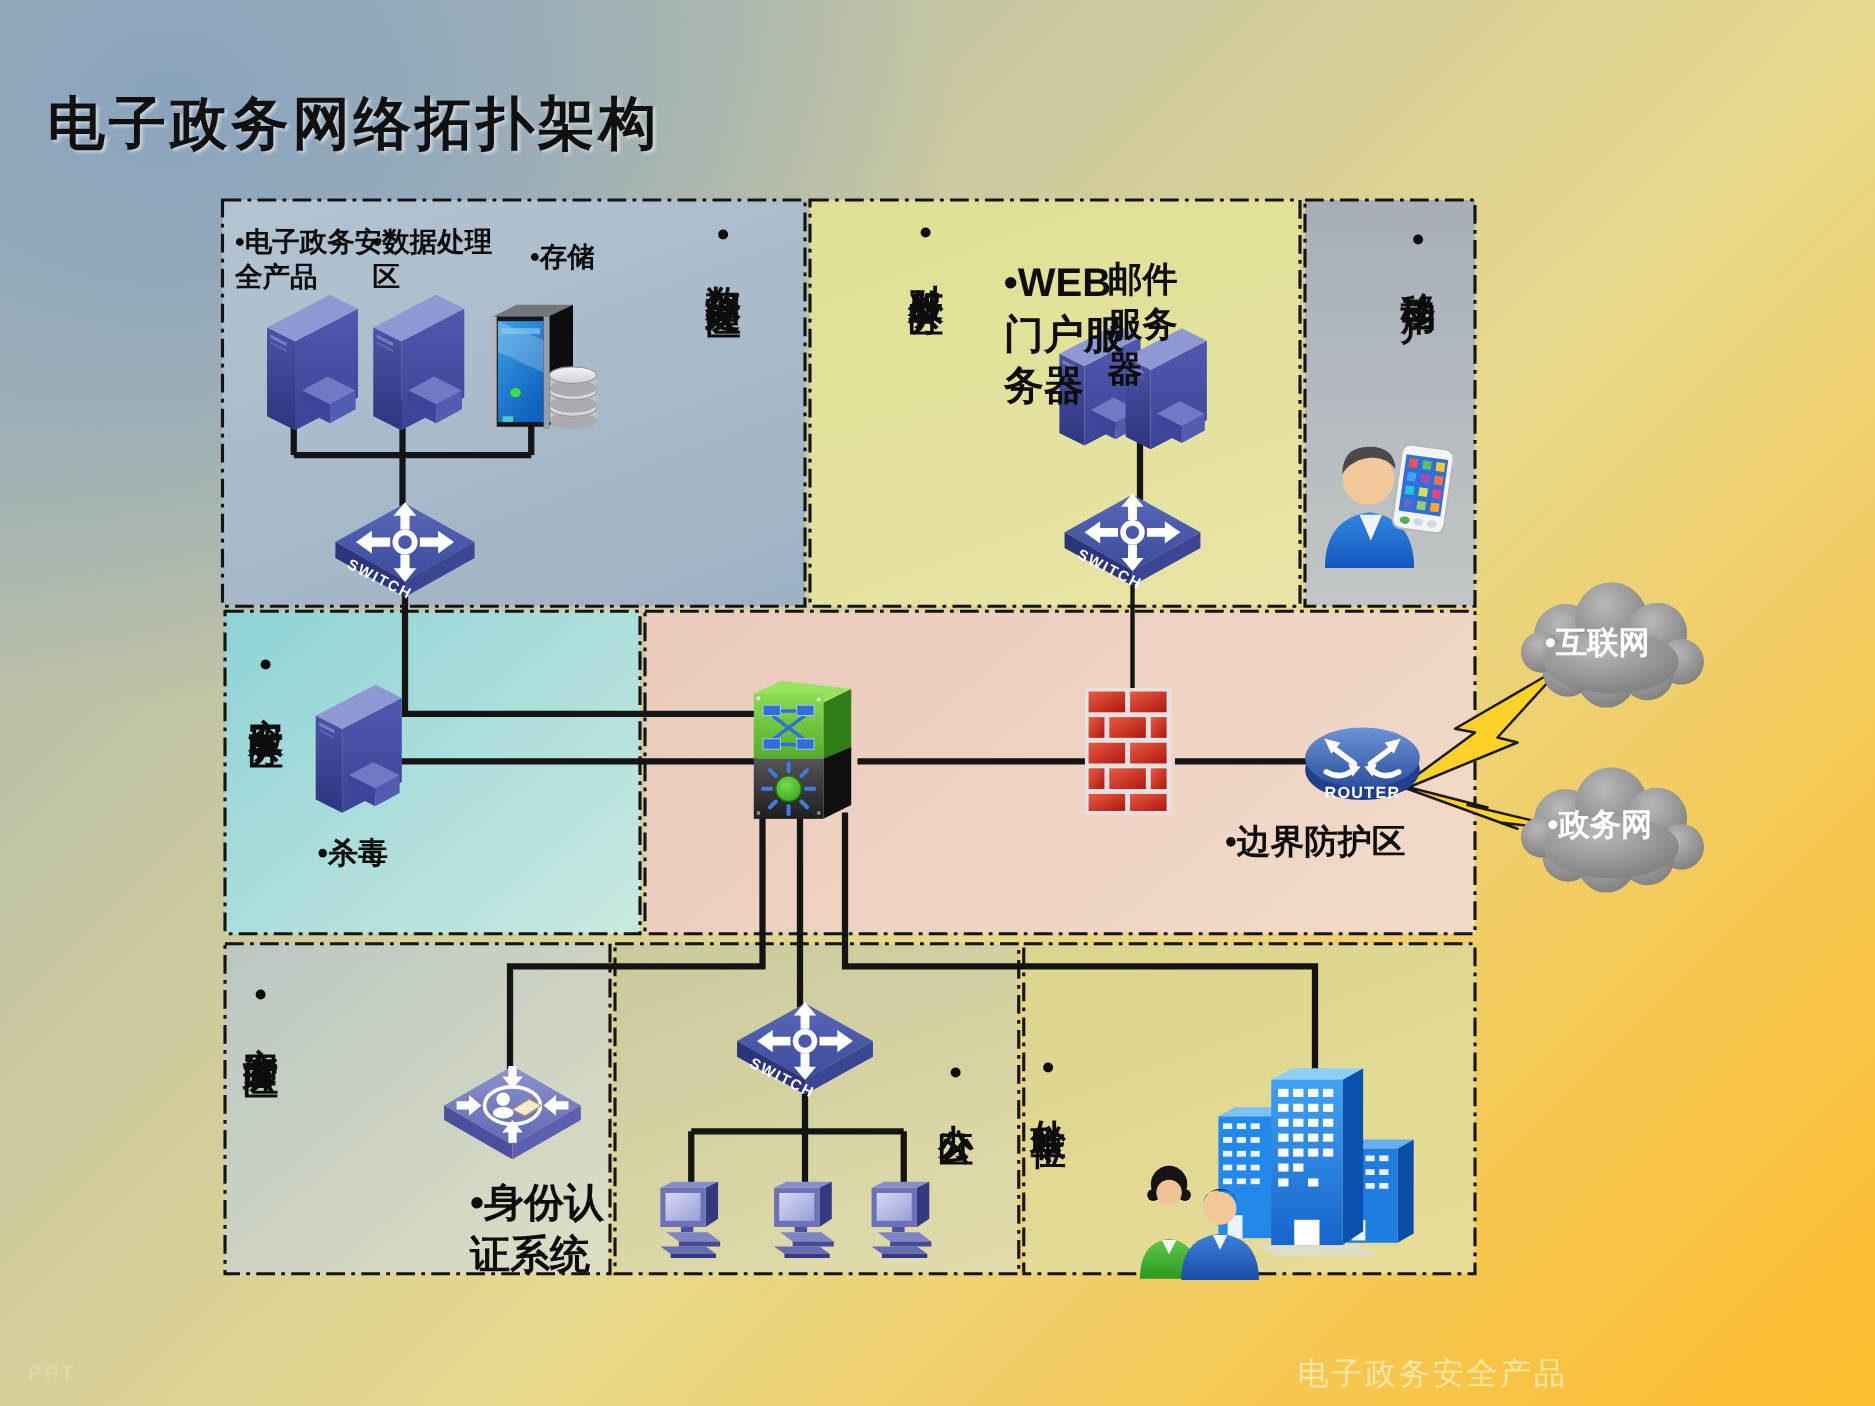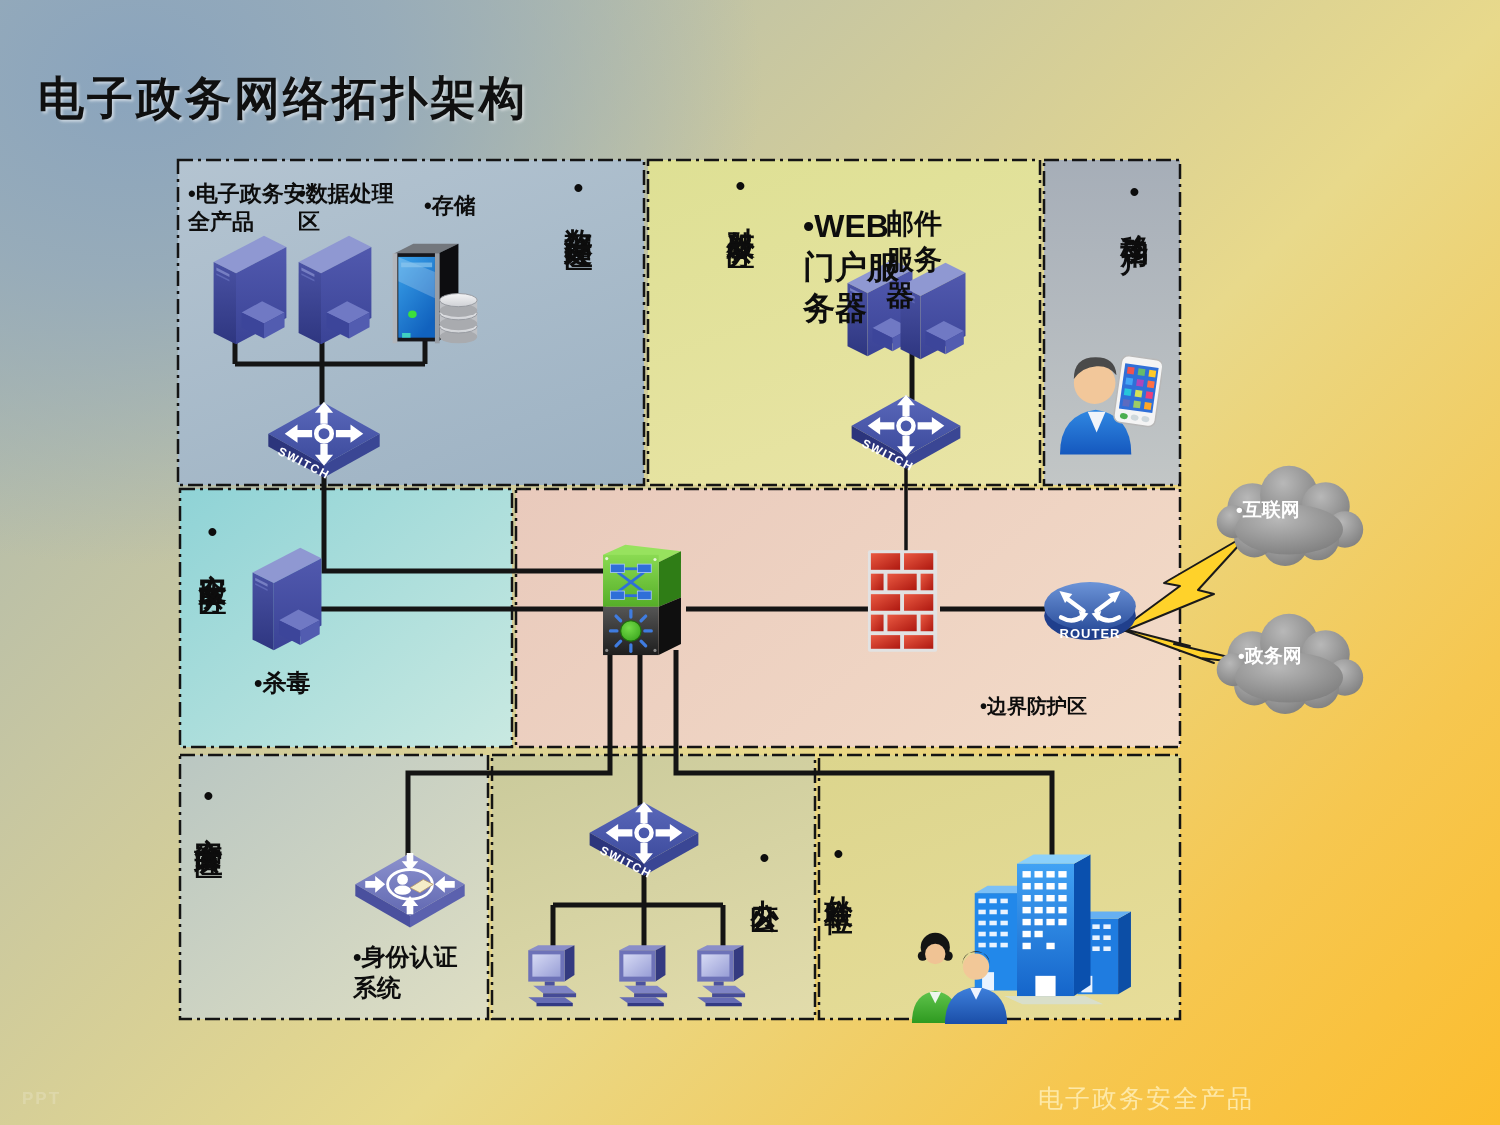--- a/index.html
+++ b/index.html
@@ -16,21 +16,21 @@
   .z-border{background:linear-gradient(140deg,#e9cabc,#f3dbc8);}
   .z-mgmt{background:linear-gradient(140deg,#bac7c2,#dedec3);}
   .z-office{background:linear-gradient(160deg,#caca9b,#e2dcab);}
   .z-extunit{background:linear-gradient(160deg,#dcd58d,#e7dd99);}
   .overlay{position:absolute;left:0;top:0;width:1500px;height:1125px;}
   .title{position:absolute;left:38px;top:68px;font-size:46px;font-weight:bold;
     letter-spacing:3px;color:#101010;text-shadow:2px 2px 3px rgba(255,255,255,.55);text-align:right;}
   .vlabel{position:absolute;writing-mode:vertical-rl;text-orientation:upright;
     font-weight:bold;color:#0d0d0d;font-size:28px;letter-spacing:4px;line-height:1;}
   .hlabel{position:absolute;font-weight:bold;color:#0d0d0d;font-size:22px;line-height:1.28;word-break:break-all;}
-  .cloudlabel{position:absolute;font-weight:bold;color:#ffffff;font-size:19px;text-align:center;}
+  .cloudlabel{position:absolute;font-weight:bold;color:#ffffff;font-size:25px;text-align:center;}
   .caption{position:absolute;left:1038px;top:1082px;font-size:25px;letter-spacing:2px;
     font-family:"Liberation Serif","DejaVu Serif",serif;color:#ffefb8;opacity:.85;text-align:center;}
   .watermark{position:absolute;left:22px;top:1089px;font-size:17px;font-weight:bold;
     color:#ffffff;opacity:.18;letter-spacing:2px;}
 </style>
 </head>
 <body>
 
 <div class="slide">
 
@@ -453,29 +453,29 @@
   </svg>
 
   <div class="title">电子政务网络拓扑架构</div>
   <div class="caption">电子政务安全产品</div>
   <div class="watermark">PPT</div>
 
   <div class="vlabel" style="left:564px;top:172px">•数据处理区</div>
   <div class="vlabel" style="left:726px;top:170px">•对外服务区</div>
   <div class="vlabel" style="left:1120px;top:176px">•移动用户</div>
   <div class="vlabel" style="left:198px;top:516px">•安全服务区</div>
-  <div class="hlabel" style="left:980px;top:694px;font-size:20px">•边界防护区</div>
+  <div class="hlabel" style="left:980px;top:656px;font-size:27px">•边界防护区</div>
   <div class="vlabel" style="left:194px;top:780px">•安全管理区</div>
   <div class="vlabel" style="left:750px;top:842px">•办公区</div>
   <div class="vlabel" style="left:824px;top:838px">•外联单位</div>
 
   <div class="hlabel" style="left:188px;top:180px;width:120px">•电子政务安全产品</div>
   <div class="hlabel" style="left:298px;top:180px;width:104px">•数据处理区</div>
   <div class="hlabel" style="left:424px;top:192px">•存储</div>
   <div class="hlabel" style="left:803px;top:206px;width:114px;font-size:32px">•WEB门户服务器</div>
   <div class="hlabel" style="left:886px;top:206px;width:76px;font-size:28px">邮件服务器</div>
   <div class="hlabel" style="left:254px;top:668px;font-size:24px">•杀毒</div>
-  <div class="hlabel" style="left:353px;top:942px;width:124px;font-size:24px">•身份认证系统</div>
+  <div class="hlabel" style="left:376px;top:942px;width:124px;font-size:32px">•身份认证系统</div>
 
   <div class="cloudlabel" style="left:1236px;top:497px">•互联网</div>
   <div class="cloudlabel" style="left:1238px;top:643px">•政务网</div>
 
 </div>
 
 </body></html>

